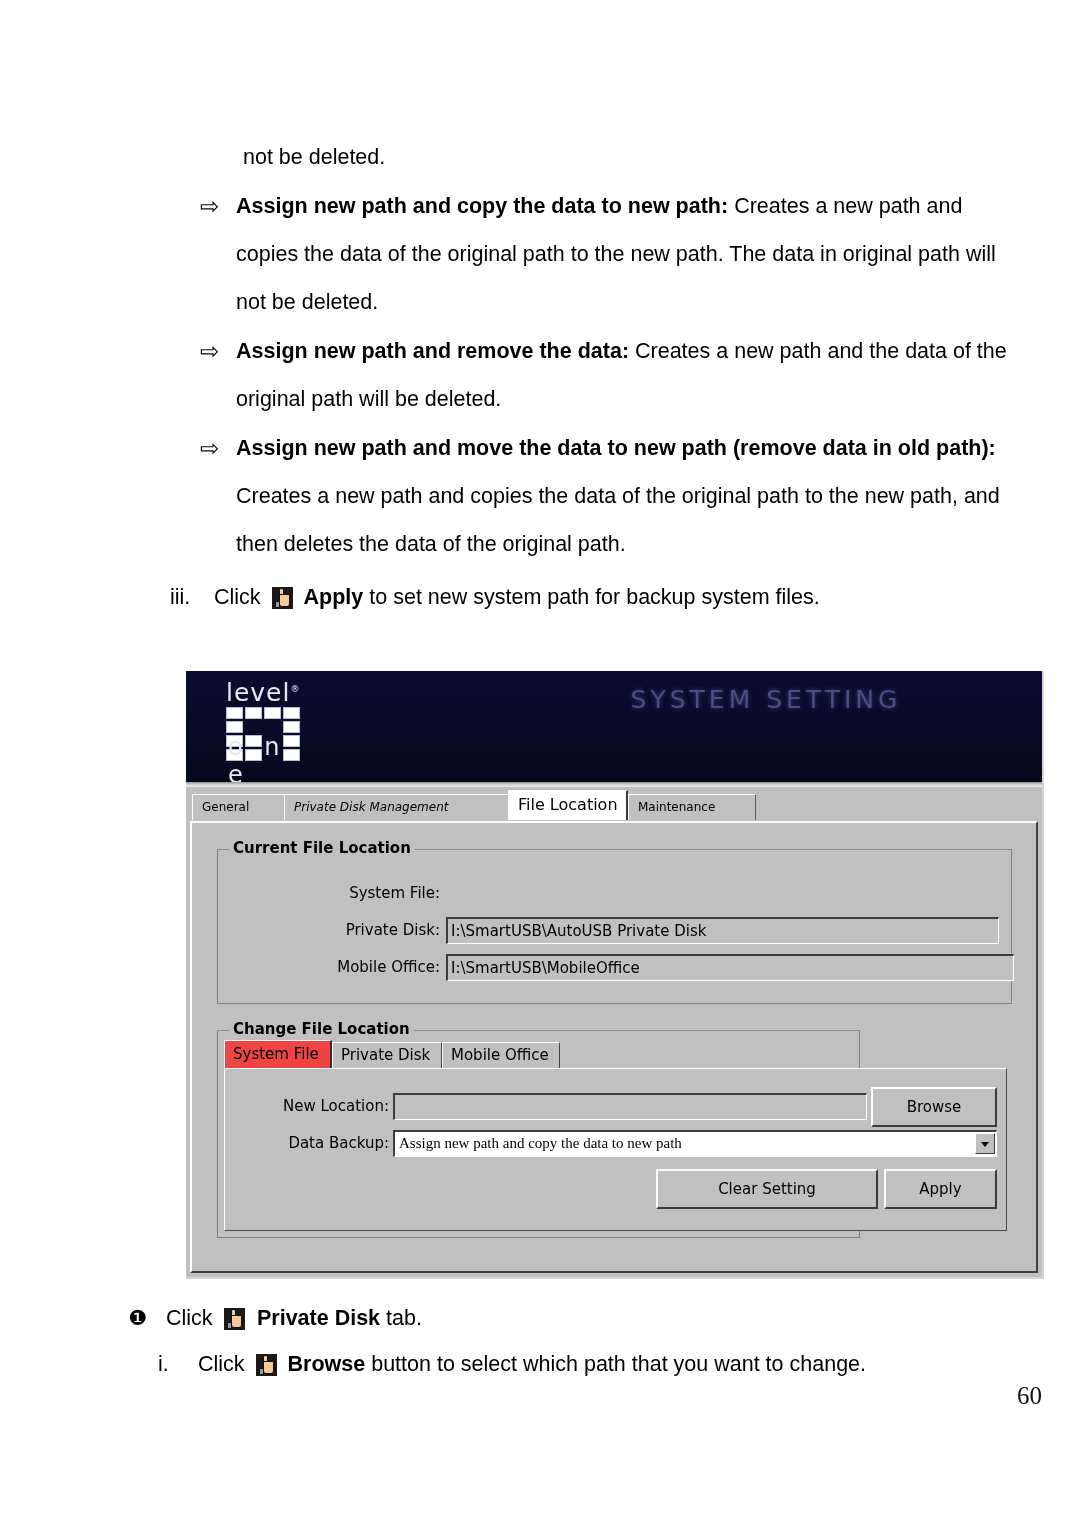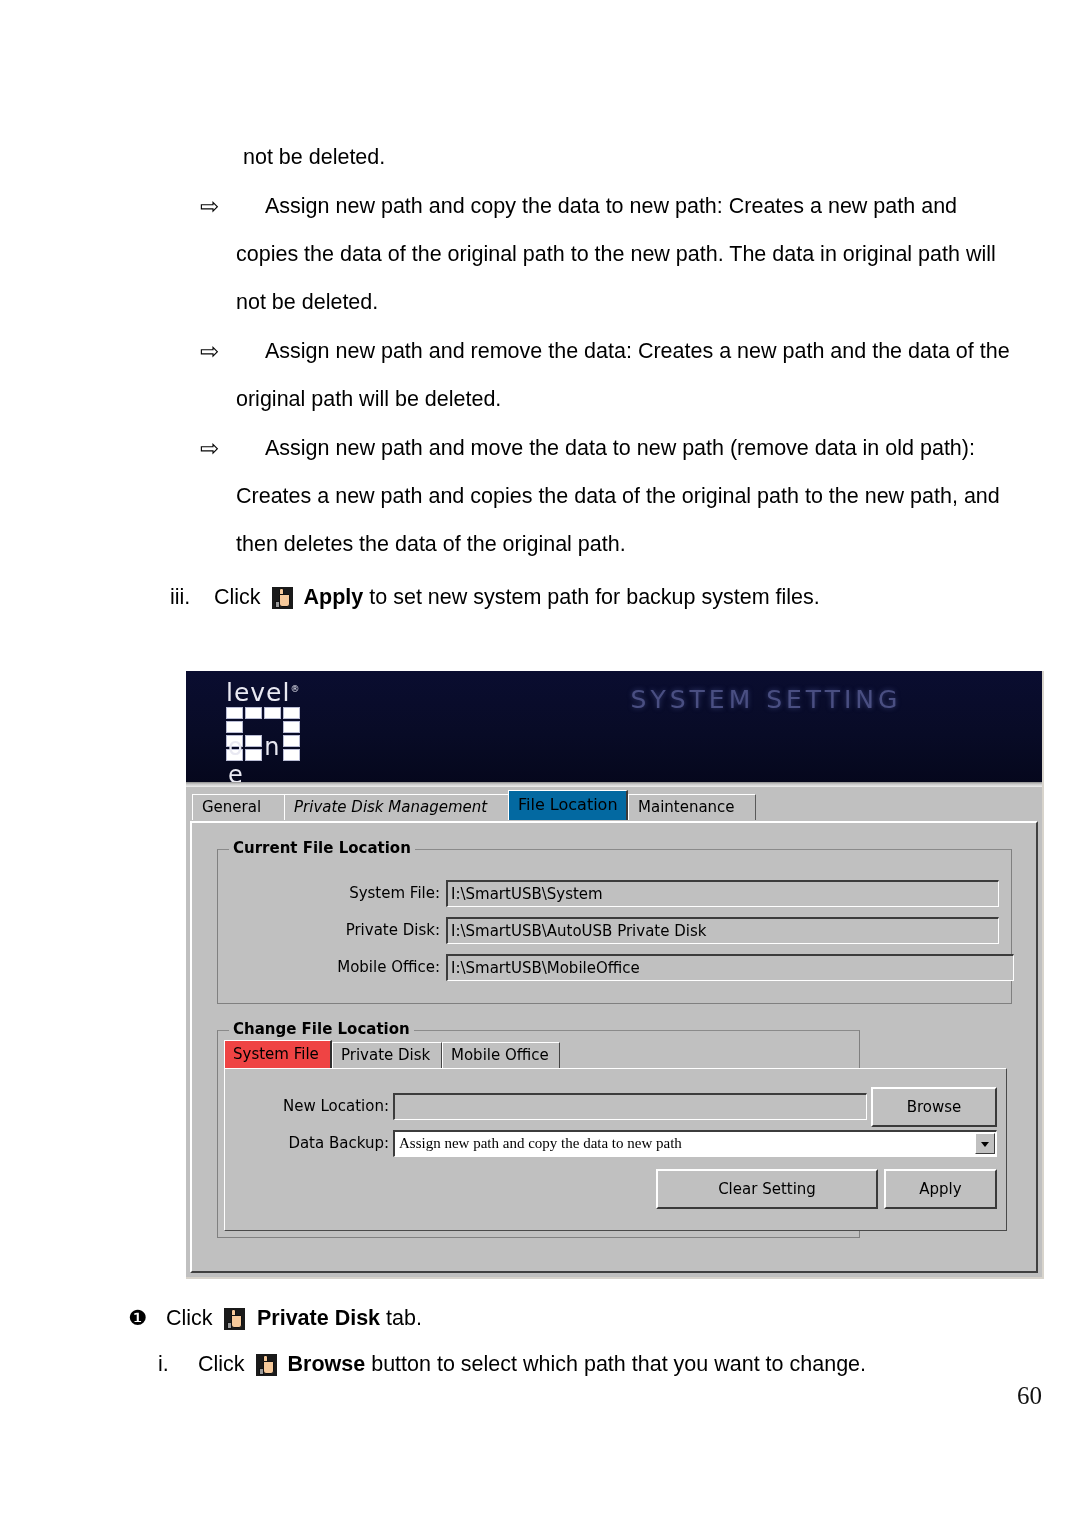--- a/index.html
+++ b/index.html
@@ -41,21 +41,21 @@
     line-height: 48px;
     width: 36px;
     flex: 0 0 36px;
     color: #000;
   }
   .bullet-body {
     font-size: 21.5px;
     line-height: 48px;
     width: 775px;
   }
-  .bullet-body b { font-weight: normal; margin-left: 29px; }
+  .bullet-body b { font-weight: bold; }
 
   .romani {
     position: absolute;
     font-size: 21.5px;
     line-height: 48px;
   }
   .romani .marker { display: inline-block; width: 44px; }
 
   .circle-num {
     position: absolute;
@@ -203,35 +203,35 @@
     position: relative;
     height: 30px;
     margin: 3px 4px 0 4px;
   }
   .tab {
     position: absolute;
     top: 4px;
     height: 26px;
     line-height: 25px;
     padding: 0 9px;
-    font-size: 15px;
+    font-size: 12px;
     color: #000;
     background: #c0c0c0;
     border-top: 1px solid #ffffff;
     border-left: 1px solid #ffffff;
     border-right: 1px solid #5a5a5a;
     box-sizing: border-box;
     white-space: nowrap;
   }
   .tab.active {
     top: 0;
     height: 30px;
     line-height: 28px;
     font-size: 16px;
-    background: #0369a1;
+    background: #ffffff;
     border-right: 2px solid #3a3a3a;
     z-index: 3;
   }
 
   .panel {
     position: absolute;
     left: 4px; top: 150px;
     right: 4px; bottom: 4px;
     background: #c0c0c0;
     border-top: 2px solid #ffffff;
@@ -475,21 +475,20 @@
     <div class="tab" style="left:438px; width:128px;">Maintenance</div>
   </div>
 
   <div class="panel">
 
     <div class="groupbox" style="left:25px; top:26px; width:795px; height:155px;">
       <div class="group-title">Current File Location</div>
 
       <div class="field-row" style="top:30px;">
         <div class="field-label" style="left:0; width:222px;">System File:</div>
-        <div class="field-input" style="left:228px; width:553px;">I:\SmartUSB\System</div>
       </div>
 
       <div class="field-row" style="top:67px;">
         <div class="field-label" style="left:0; width:222px;">Private Disk:</div>
         <div class="field-input" style="left:228px; width:553px;">I:\SmartUSB\AutoUSB Private Disk</div>
       </div>
 
       <div class="field-row" style="top:104px;">
         <div class="field-label" style="left:0; width:222px;">Mobile Office:</div>
         <div class="field-input" style="left:228px; width:568px;">I:\SmartUSB\MobileOffice</div>

